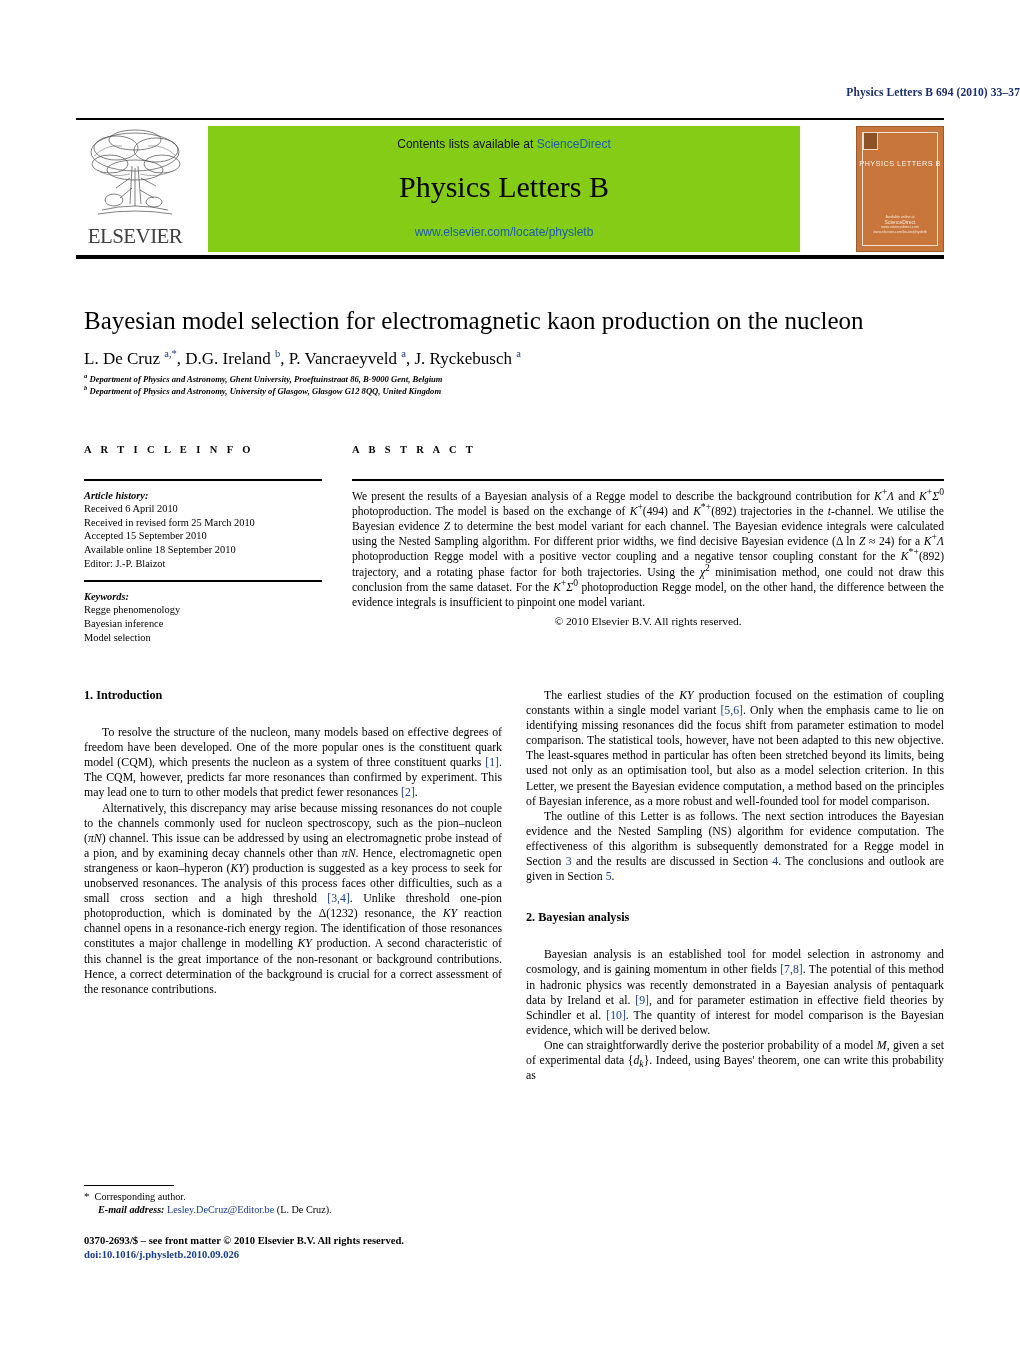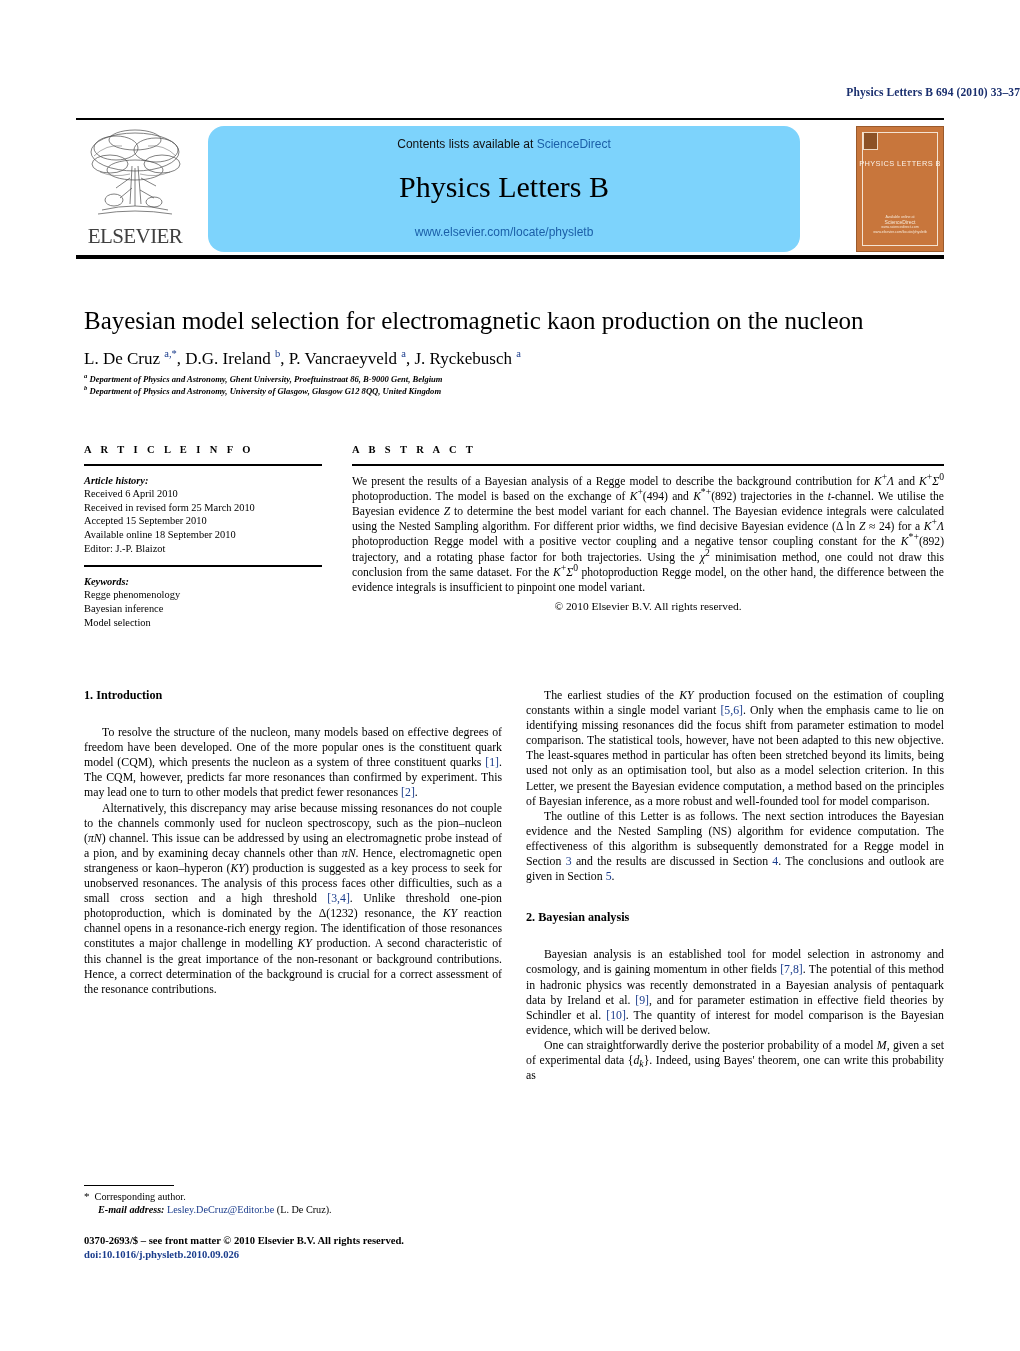--- a/index.html
+++ b/index.html
@@ -71,22 +71,21 @@
     font-weight: normal;
     letter-spacing: -0.6px;
     color: #404040;
     line-height: 24px;
   }
   .center-band {
     position: absolute;
     left: 132px; top: 2px;
     width: 592px;
     height: 126px;
-    background: #7dd3fc;
-    border-radius: 16px;
+    background: #84cc16;
   }
   .contents-line {
     position: absolute;
     left: 0; top: 11px;
     width: 592px;
     text-align: center;
     font-family: "Liberation Sans", sans-serif;
     font-size: 12px;
     color: #111;
   }
@@ -197,21 +196,21 @@
   .abs-col {
     position: absolute;
     left: 352px; top: 444px;
     width: 592px;
   }
   .col-head {
     font-family: "Liberation Serif", serif;
     font-weight: bold;
     font-size: 10.5px;
     letter-spacing: 3.4px;
-    margin-bottom: 9px;
+    margin-bottom: 24px;
   }
   .hr-thin {
     height: 1.6px;
     background: #000;
     margin-bottom: 8px;
   }
   .info-block {
     font-size: 10.4px;
     line-height: 13.6px;
   }

